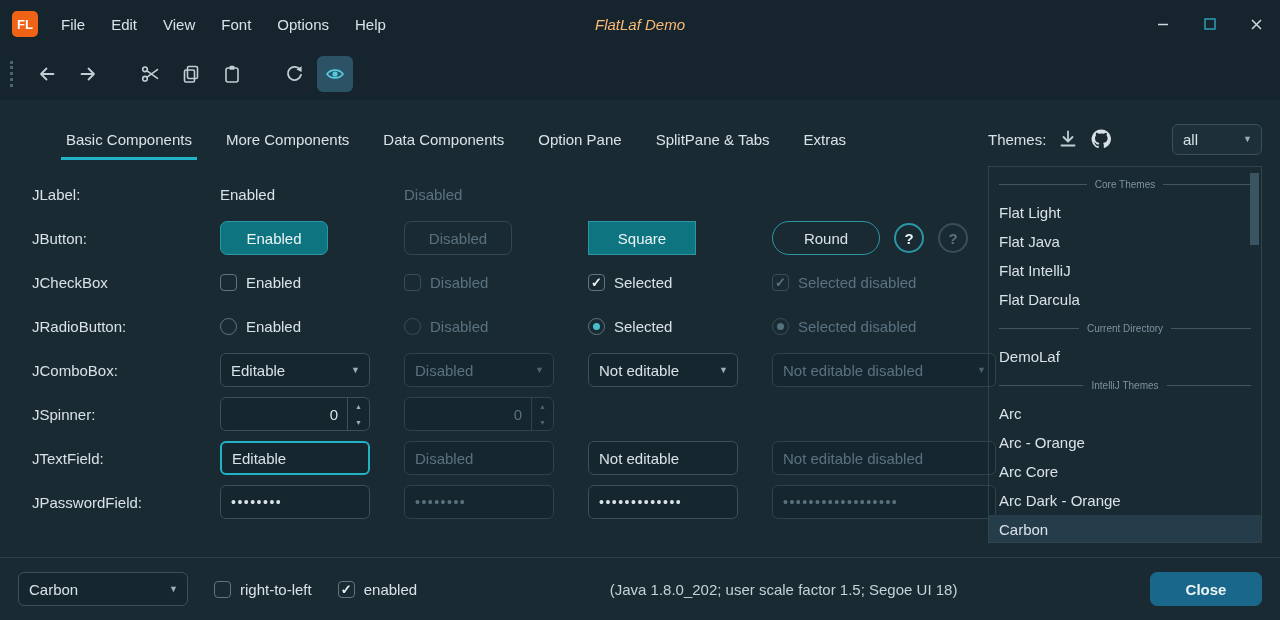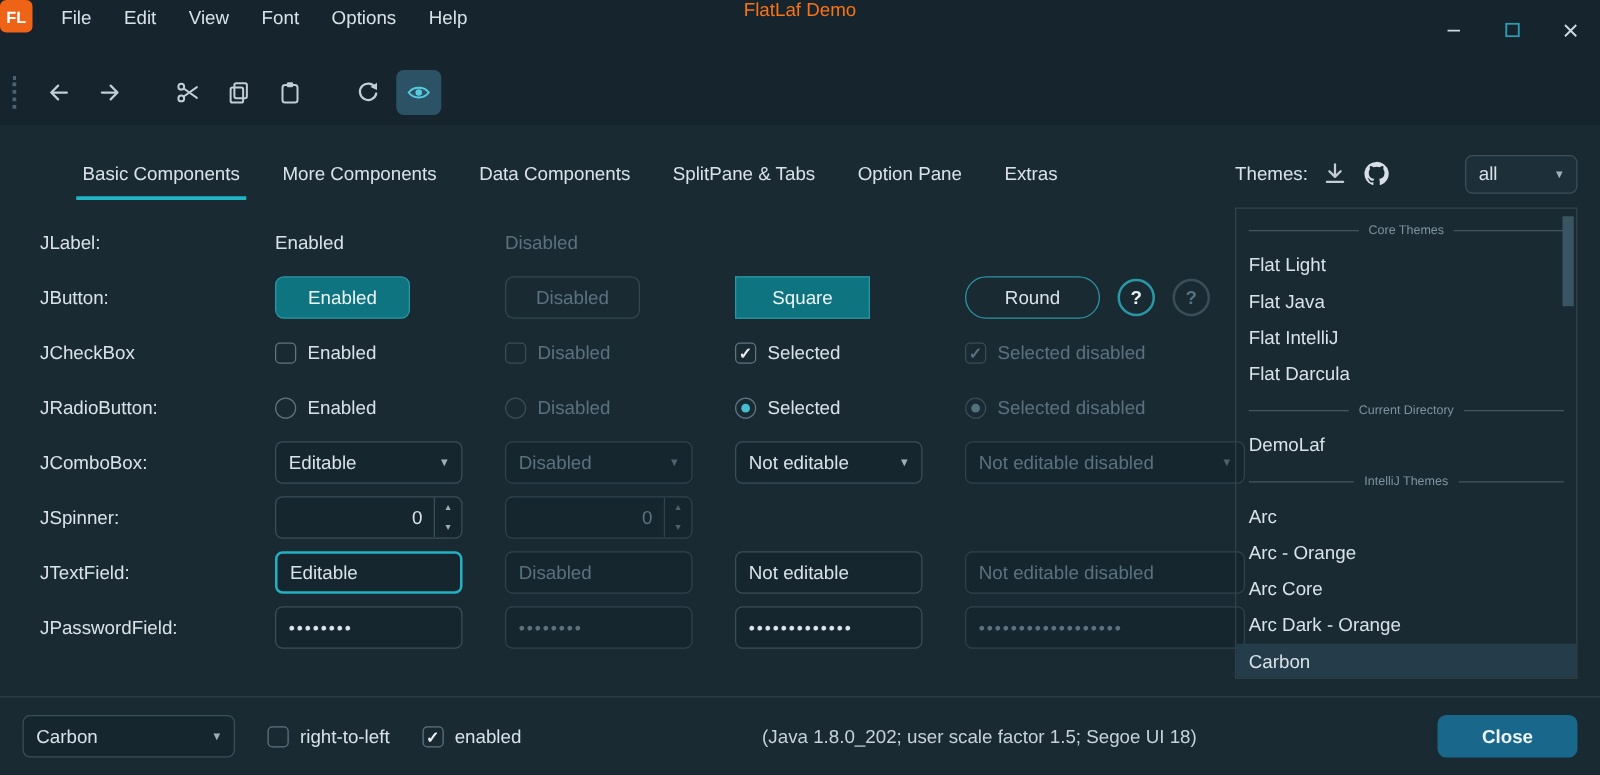--- a/index.html
+++ b/index.html
@@ -8,27 +8,27 @@
     --field-bg:#16262e;
     --accent:#0e7480; --accent-border:#2b97a4; --focus:#23b2c3;
     --selection:#253c4a; --tab-underline:#20b5c6; --logo-bg:#ee6316; --close-bg:#19688c;
   }
   *{box-sizing:border-box}
   body{margin:0;width:1280px;height:620px;overflow:hidden;background:var(--bg);
        color:var(--text);font-family:"Liberation Sans",sans-serif;font-size:15px;}
   svg{display:block}
 
   
-  .titlebar{height:48px;background:var(--titlebar);display:flex;align-items:flex-start;
-            position:relative;}
+  .titlebar{height:48px;background:var(--titlebar);display:flex;align-items:center;
+            position:relative;padding-left:12px;}
   .logo{width:26px;height:26px;border-radius:5px;background:var(--logo-bg);color:#fff;
         font-weight:bold;font-size:13px;display:flex;align-items:center;justify-content:center;}
   .menubar{display:flex;margin-left:10px;}
   .menu-item{padding:6px 13px;}
-  .title{position:absolute;left:50%;transform:translateX(-50%);color:#f97316;}
+  .title{position:absolute;left:50%;transform:translateX(-50%);color:#fdba74;font-style:italic;}
   .win-controls{margin-left:auto;display:flex;height:100%;}
   .win-btn{width:47px;height:100%;display:flex;align-items:center;justify-content:center;}
 
   
   .toolbar{height:52px;background:var(--titlebar);display:flex;align-items:center;
            padding-left:10px;gap:5px;}
   .grip{width:6px;height:26px;border-left:3px dotted #4c6272;margin-right:8px;}
   .tb{width:36px;height:36px;display:flex;align-items:center;justify-content:center;
       background:transparent;border:none;border-radius:6px;padding:0;}
   .tb.toggled{background:#2c5365;}
@@ -220,22 +220,22 @@
   </button>
 </div>
 
 <div class="main">
   <div class="left">
 
     <div class="tabs">
         <div class="tab selected">Basic Components</div>
         <div class="tab">More Components</div>
         <div class="tab">Data Components</div>
+        <div class="tab">Option Pane</div>
         <div class="tab">SplitPane &amp; Tabs</div>
-        <div class="tab">Option Pane</div>
         <div class="tab">Extras</div>
       </div>
 
     <div class="grid">
 
       <div class="row">
         <div class="rlabel">JLabel:</div>
         <div class="cell">
             <span>Enabled</span>
           </div>

